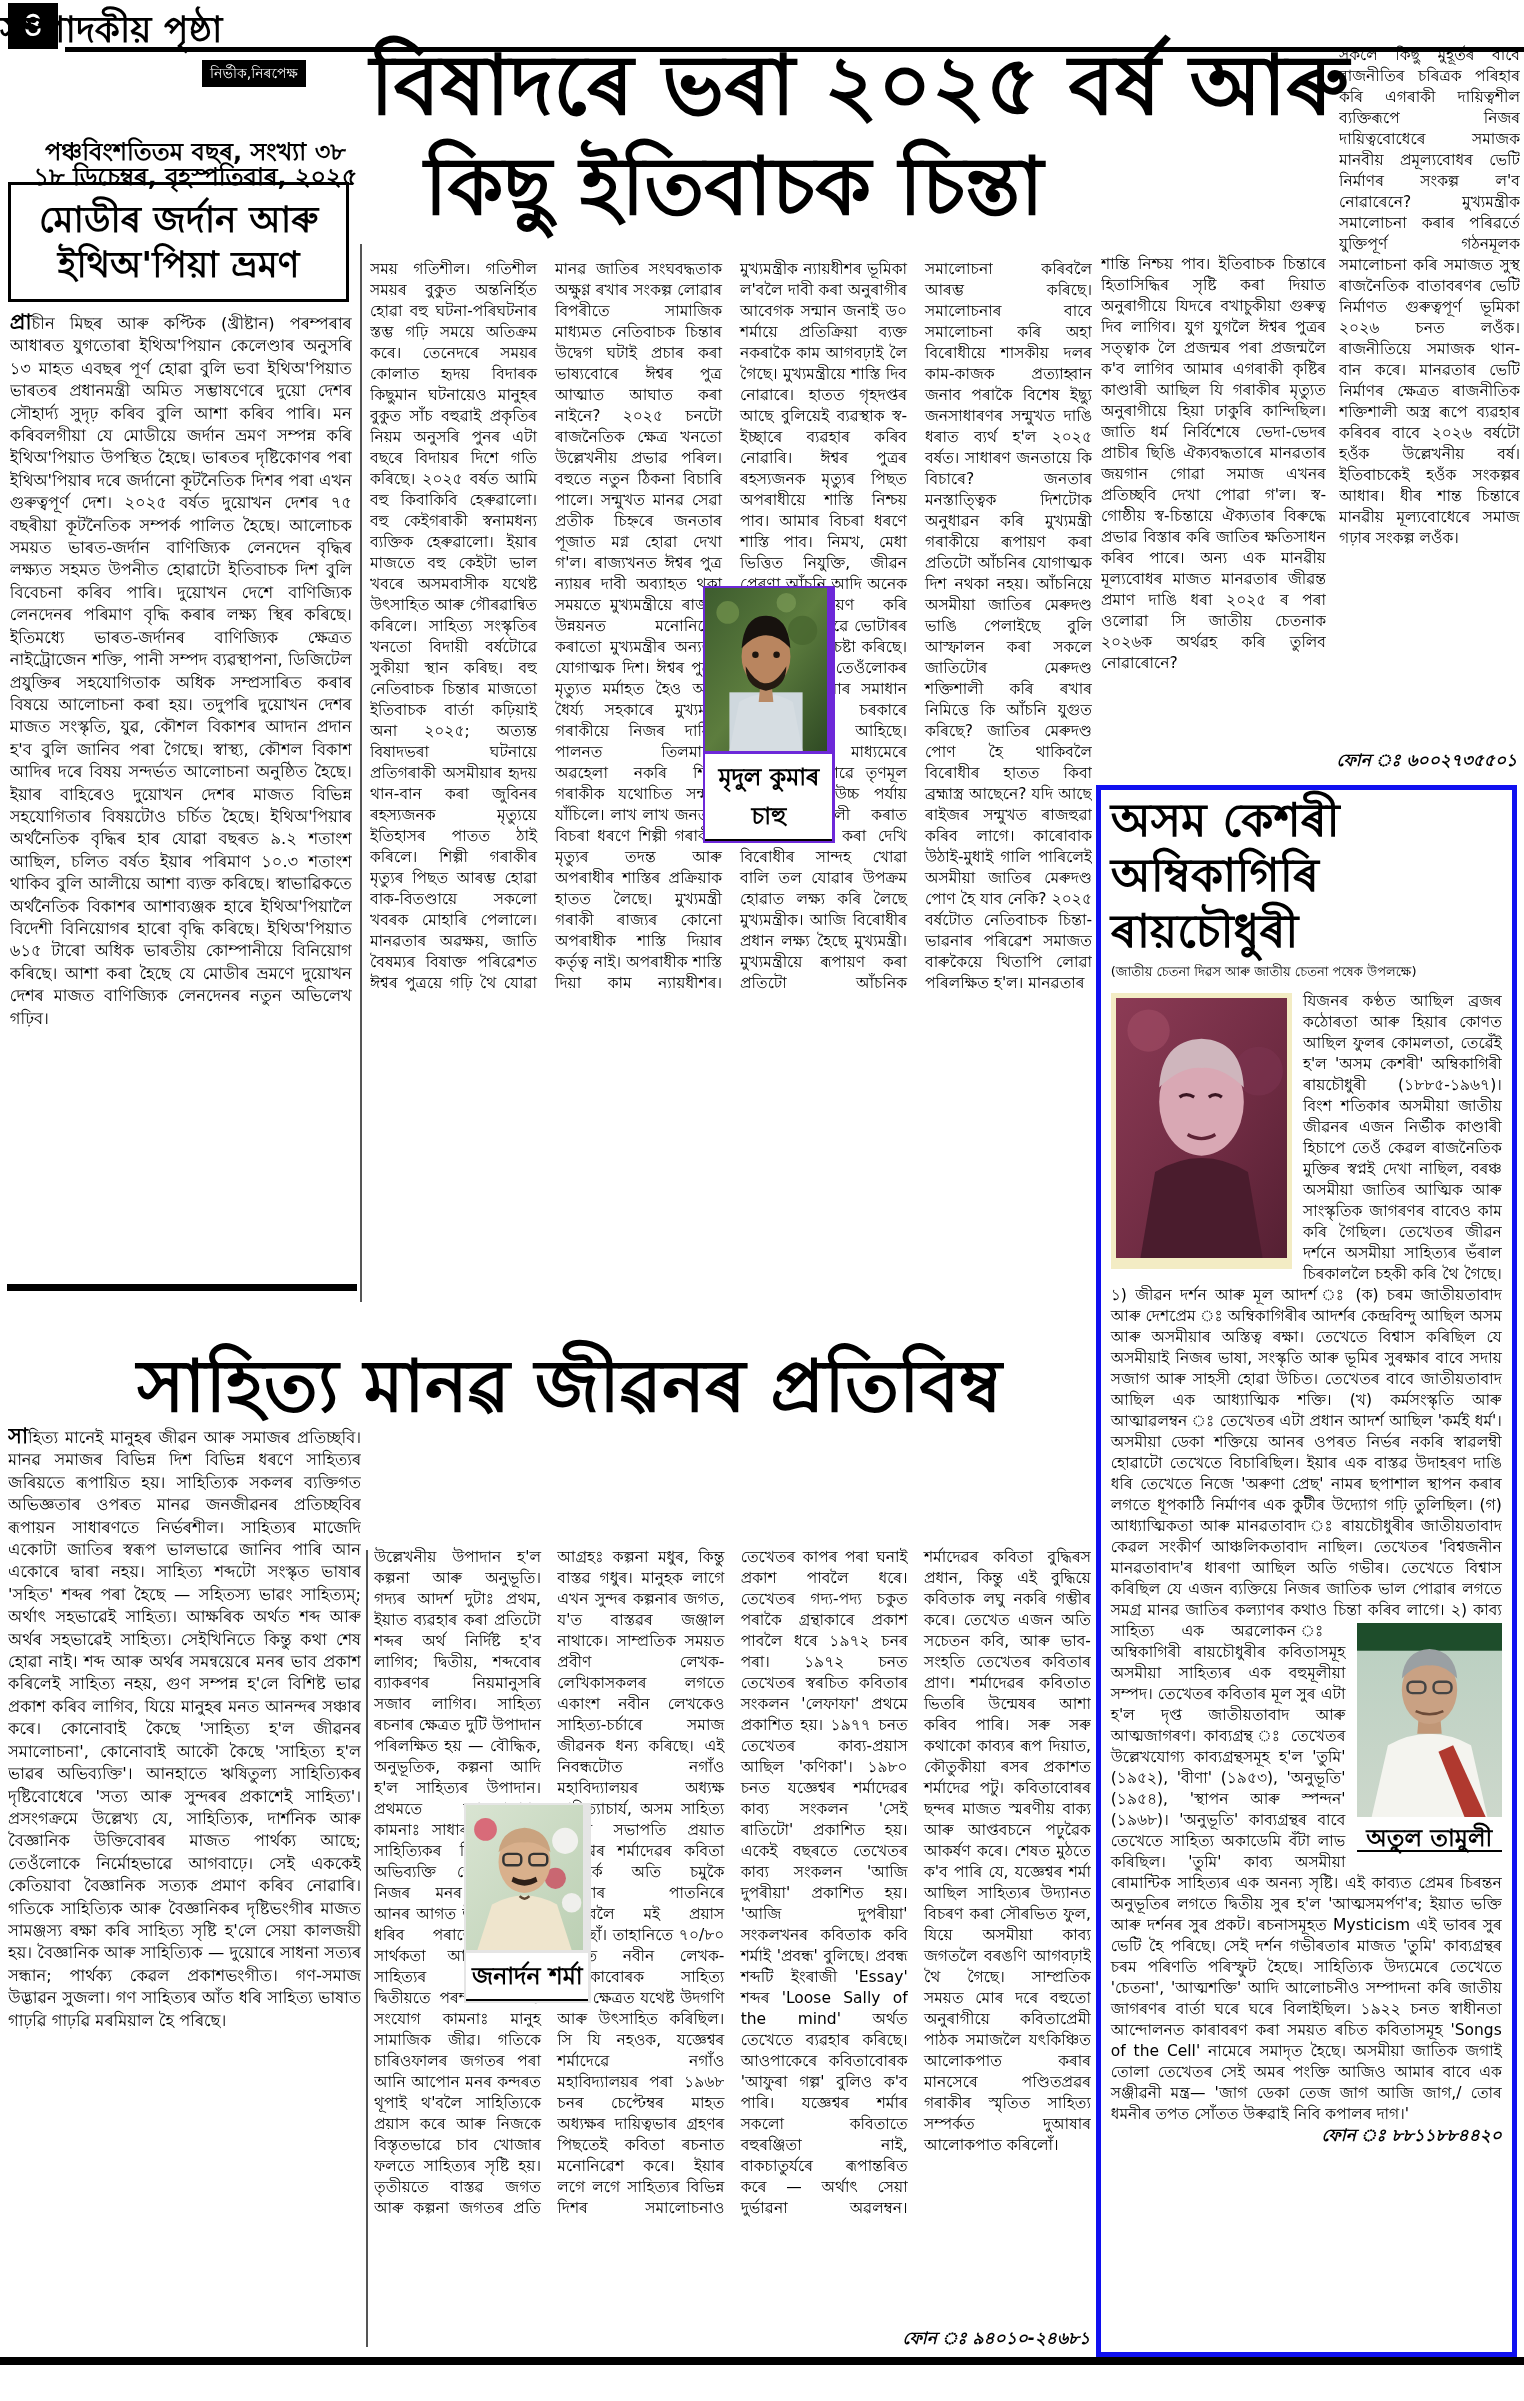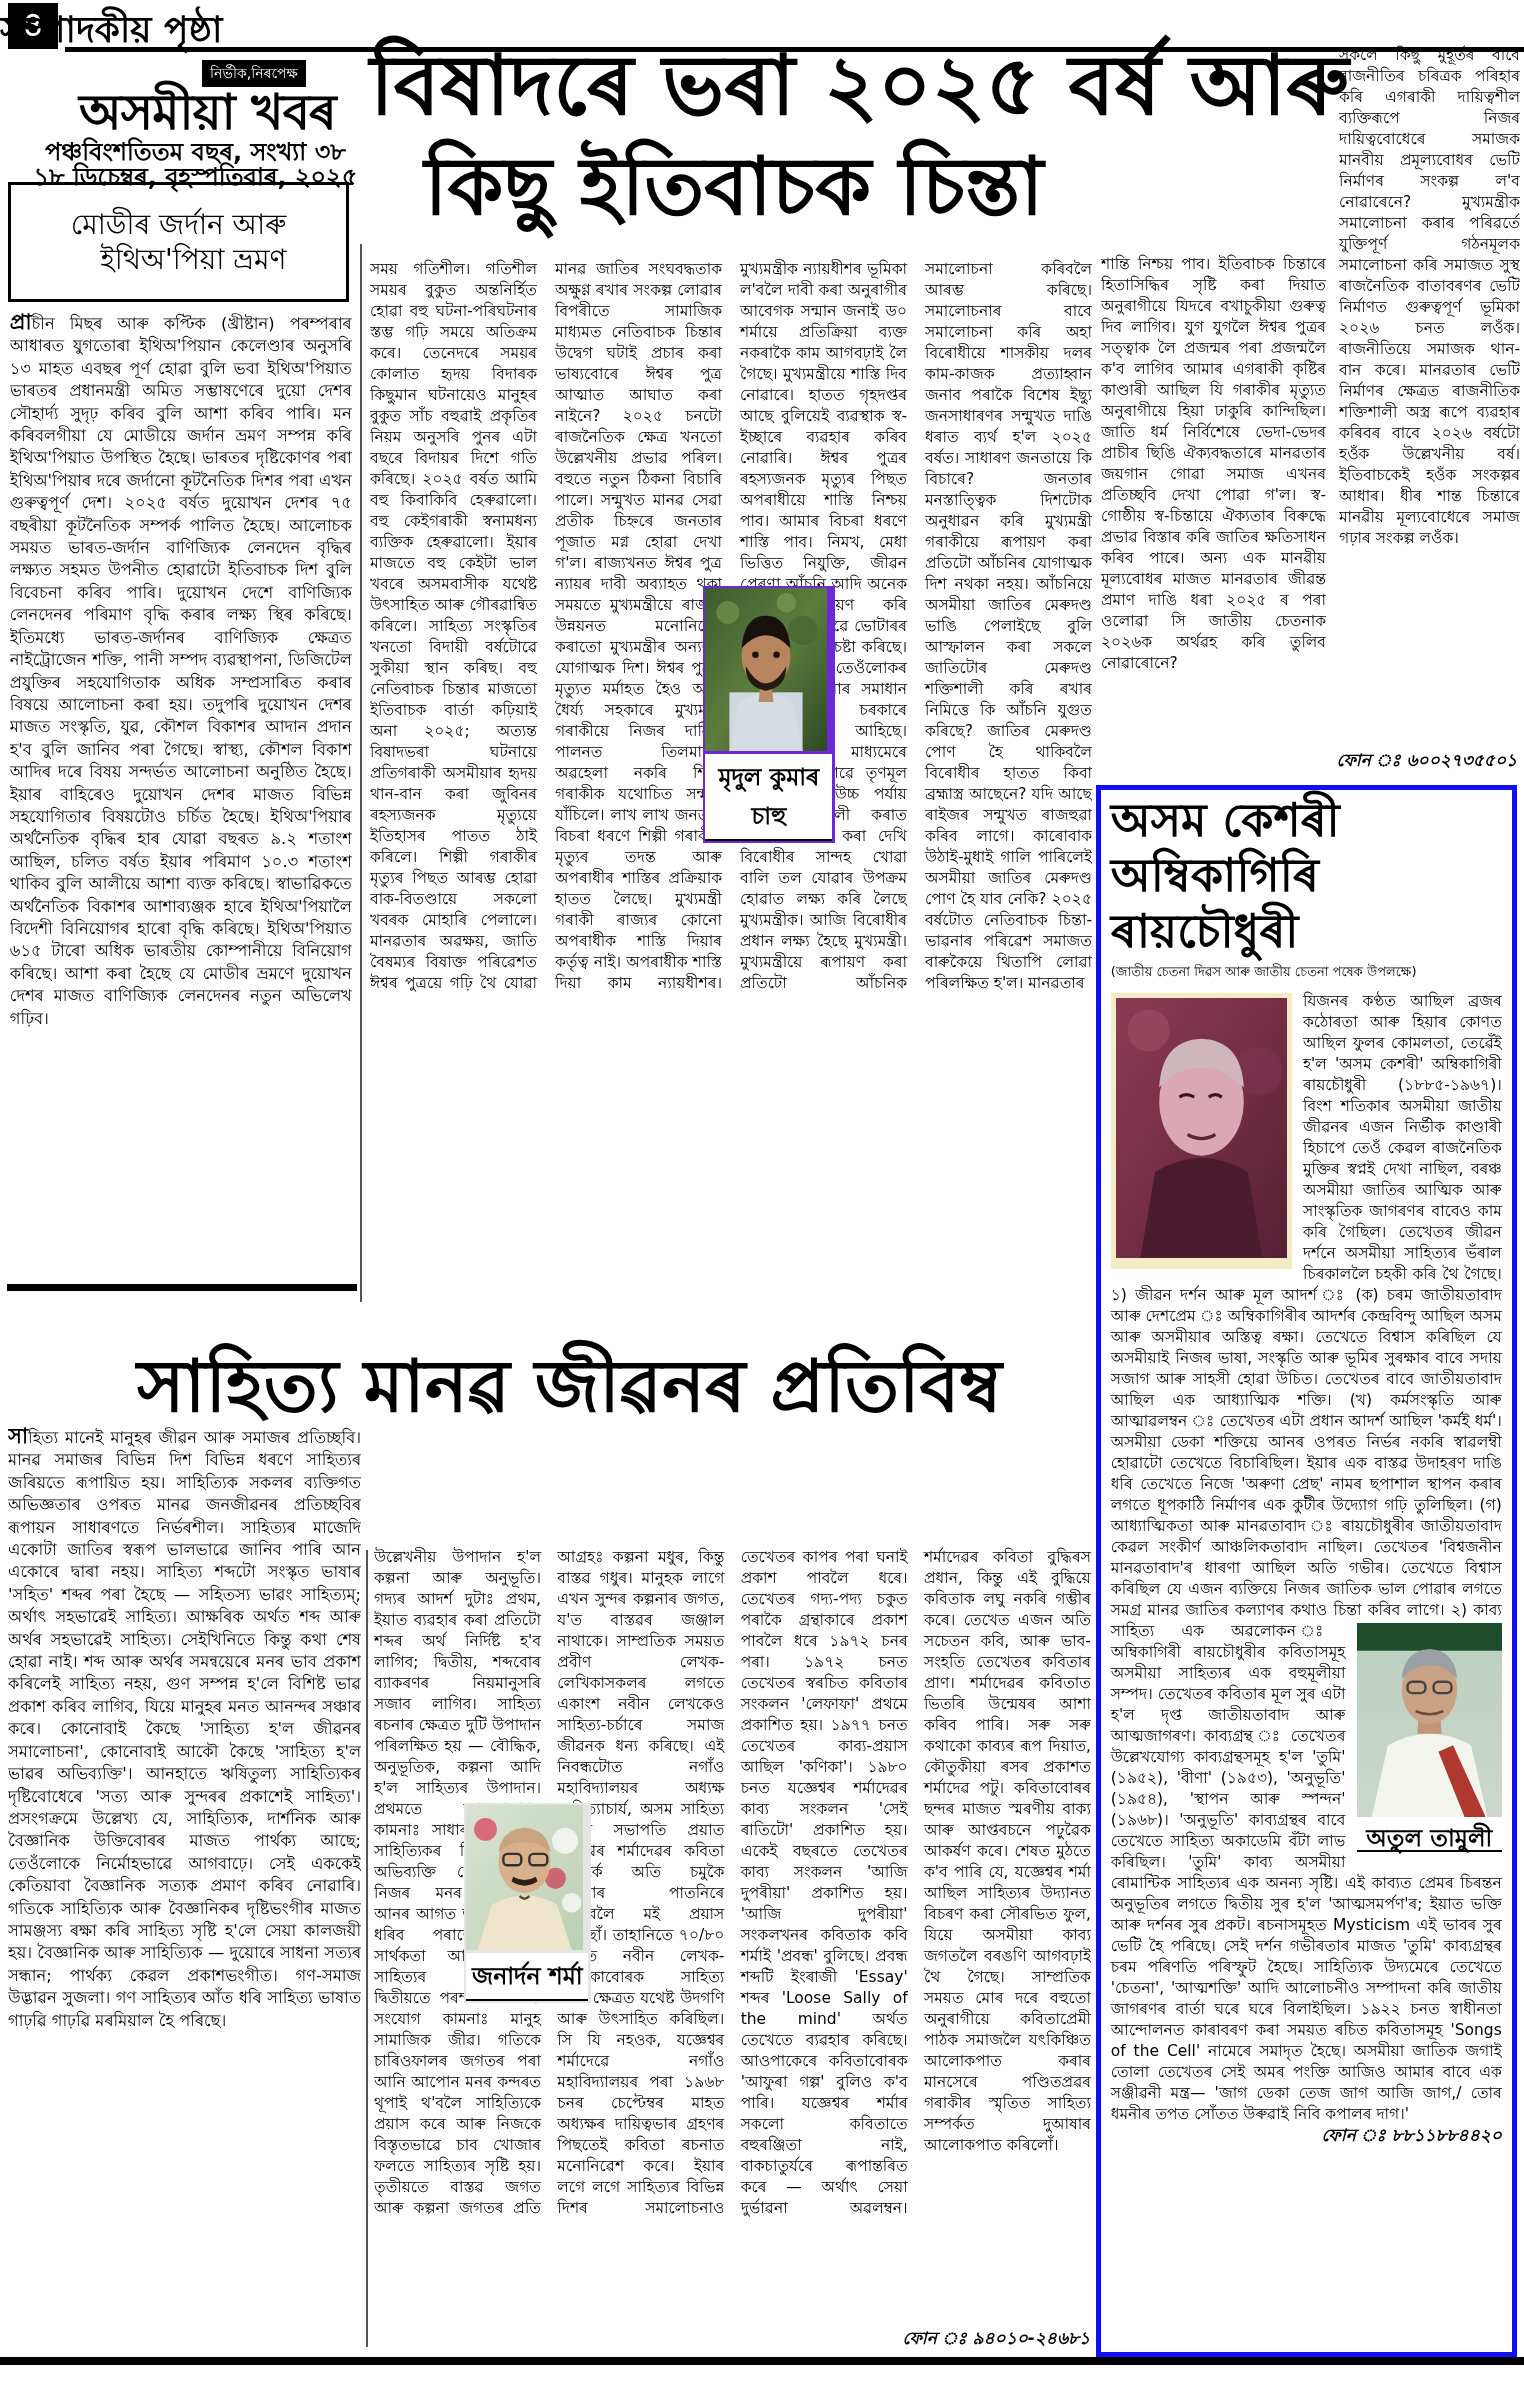--- a/index.html
+++ b/index.html
@@ -14,21 +14,21 @@
   
   .pageno{background:#000;color:#fff;display:flex;align-items:center;justify-content:center;
           font-size:34px;font-weight:bold;}
   .edit-title{text-align:left;font-size:36px;font-weight:bold;}
   
   .mast-badge{background:#000;color:#fff;font-size:14px;padding:1.6px 8.1px;display:inline-block;}
   .mast-title{font-size:49px;font-weight:900;letter-spacing:-0.8px;white-space:nowrap;}
   .mast-sub{font-size:24px;font-weight:bold;text-align:center;}
   
   .leftbox{border:3.3px solid #000;display:flex;align-items:center;justify-content:center;}
-  .leftbox-h{font-size:28px;font-weight:400;text-align:right;line-height:1.25;}
+  .leftbox-h{font-size:36px;font-weight:700;text-align:center;line-height:1.25;}
   
   .main-h{font-weight:900;text-align:center;line-height:1.05;white-space:nowrap;}
   .cols4{column-count:4;column-gap:18px;}
   .cols4b{column-count:4;column-gap:16.3px;}
   
   figure{margin:0;padding:0;background:#fff;}
   .figcap{font-weight:900;text-align:center;font-size:23.6px;padding:4.9px 1.6px 1.6px 1.6px;
           border-bottom:2.4px solid #000;background:#fff;}
   
   .bluebox{border:5.7px solid #1010f0;background:#fff;padding:3.3px 9.8px;overflow:hidden;}
@@ -51,21 +51,20 @@
 
 <div class="page">
 
   <div class="abs pageno" style="left:8.1px;top:3.3px;width:50px;height:46px;">৪</div>
   <div class="abs edit-title" style="left:0;top:1.6px;width:1524px;">সম্পাদকীয় পৃষ্ঠা</div>
   <div class="abs rule" style="left:65px;top:47px;width:1459px;height:4.9px;"></div>
 
   <div class="abs" style="left:202px;top:60px;">
     <span class="mast-badge">নিৰ্ভীক,নিৰপেক্ষ</span>
   </div>
-  <div class="abs mast-title" style="left:45px;top:75px;width:325px;text-align:center;">অসমীয়া খবৰ</div>
   <div class="abs mast-sub" style="left:24.4px;top:133px;width:342px;">পঞ্চবিংশতিতম বছৰ, সংখ্যা ৩৮</div>
   <div class="abs mast-sub" style="left:24.4px;top:158px;width:342px;">১৮ ডিচেম্বৰ, বৃহস্পতিবাৰ, ২০২৫</div>
 
   <div class="abs leftbox" style="left:8.1px;top:182px;width:335px;height:114px;">
     <div class="leftbox-h">
       <span>মোডীৰ জৰ্দান আৰু</span><br>
       <span>ইথিঅ'পিয়া ভ্ৰমণ</span>
     </div>
   </div>
   <div class="abs bodytxt-lg just lead-first" style="left:9.8px;top:311px;width:342px;height:965px;">প্ৰাচীন মিছৰ আৰু কপ্টিক (খ্ৰীষ্টান) পৰম্পৰাৰ আধাৰত যুগতোৰা ইথিঅ'পিয়ান কেলেণ্ডাৰ অনুসৰি ১৩ মাহত এবছৰ পূৰ্ণ হোৱা বুলি ভবা ইথিঅ'পিয়াত ভাৰতৰ প্ৰধানমন্ত্ৰী অমিত সম্ভাষণেৰে দুয়ো দেশৰ সৌহাৰ্দ্য সুদৃঢ় কৰিব বুলি আশা কৰিব পাৰি। মন কৰিবলগীয়া যে মোডীয়ে জৰ্দান ভ্ৰমণ সম্পন্ন কৰি ইথিঅ'পিয়াত উপস্থিত হৈছে। ভাৰতৰ দৃষ্টিকোণৰ পৰা ইথিঅ'পিয়াৰ দৰে জৰ্দানো কূটনৈতিক দিশৰ পৰা এখন গুৰুত্বপূৰ্ণ দেশ। ২০২৫ বৰ্ষত দুয়োখন দেশৰ ৭৫ বছৰীয়া কূটনৈতিক সম্পৰ্ক পালিত হৈছে। আলোচক সময়ত ভাৰত-জৰ্দান বাণিজ্যিক লেনদেন বৃদ্ধিৰ লক্ষ্যত সহমত উপনীত হোৱাটো ইতিবাচক দিশ বুলি বিবেচনা কৰিব পাৰি। দুয়োখন দেশে বাণিজ্যিক লেনদেনৰ পৰিমাণ বৃদ্ধি কৰাৰ লক্ষ্য স্থিৰ কৰিছে। ইতিমধ্যে ভাৰত-জৰ্দানৰ বাণিজ্যিক ক্ষেত্ৰত নাইট্ৰোজেন শক্তি, পানী সম্পদ ব্যৱস্থাপনা, ডিজিটেল প্ৰযুক্তিৰ সহযোগিতাক অধিক সম্প্ৰসাৰিত কৰাৰ বিষয়ে আলোচনা কৰা হয়। তদুপৰি দুয়োখন দেশৰ মাজত সংস্কৃতি, যুৱ, কৌশল বিকাশৰ আদান প্ৰদান হ'ব বুলি জানিব পৰা গৈছে। স্বাস্থ্য, কৌশল বিকাশ আদিৰ দৰে বিষয় সন্দৰ্ভত আলোচনা অনুষ্ঠিত হৈছে। ইয়াৰ বাহিৰেও দুয়োখন দেশৰ মাজত বিভিন্ন সহযোগিতাৰ বিষয়টোও চৰ্চিত হৈছে। ইথিঅ'পিয়াৰ অৰ্থনৈতিক বৃদ্ধিৰ হাৰ যোৱা বছৰত ৯.২ শতাংশ আছিল, চলিত বৰ্ষত ইয়াৰ পৰিমাণ ১০.৩ শতাংশ থাকিব বুলি আলীয়ে আশা ব্যক্ত কৰিছে। স্বাভাৱিকতে অৰ্থনৈতিক বিকাশৰ আশাব্যঞ্জক হাৰে ইথিঅ'পিয়ালৈ বিদেশী বিনিয়োগৰ হাৰো বৃদ্ধি কৰিছে। ইথিঅ'পিয়াত ৬১৫ টাৰো অধিক ভাৰতীয় কোম্পানীয়ে বিনিয়োগ কৰিছে। আশা কৰা হৈছে যে মোডীৰ ভ্ৰমণে দুয়োখন দেশৰ মাজত বাণিজ্যিক লেনদেনৰ নতুন অভিলেখ গঢ়িব।</div>

